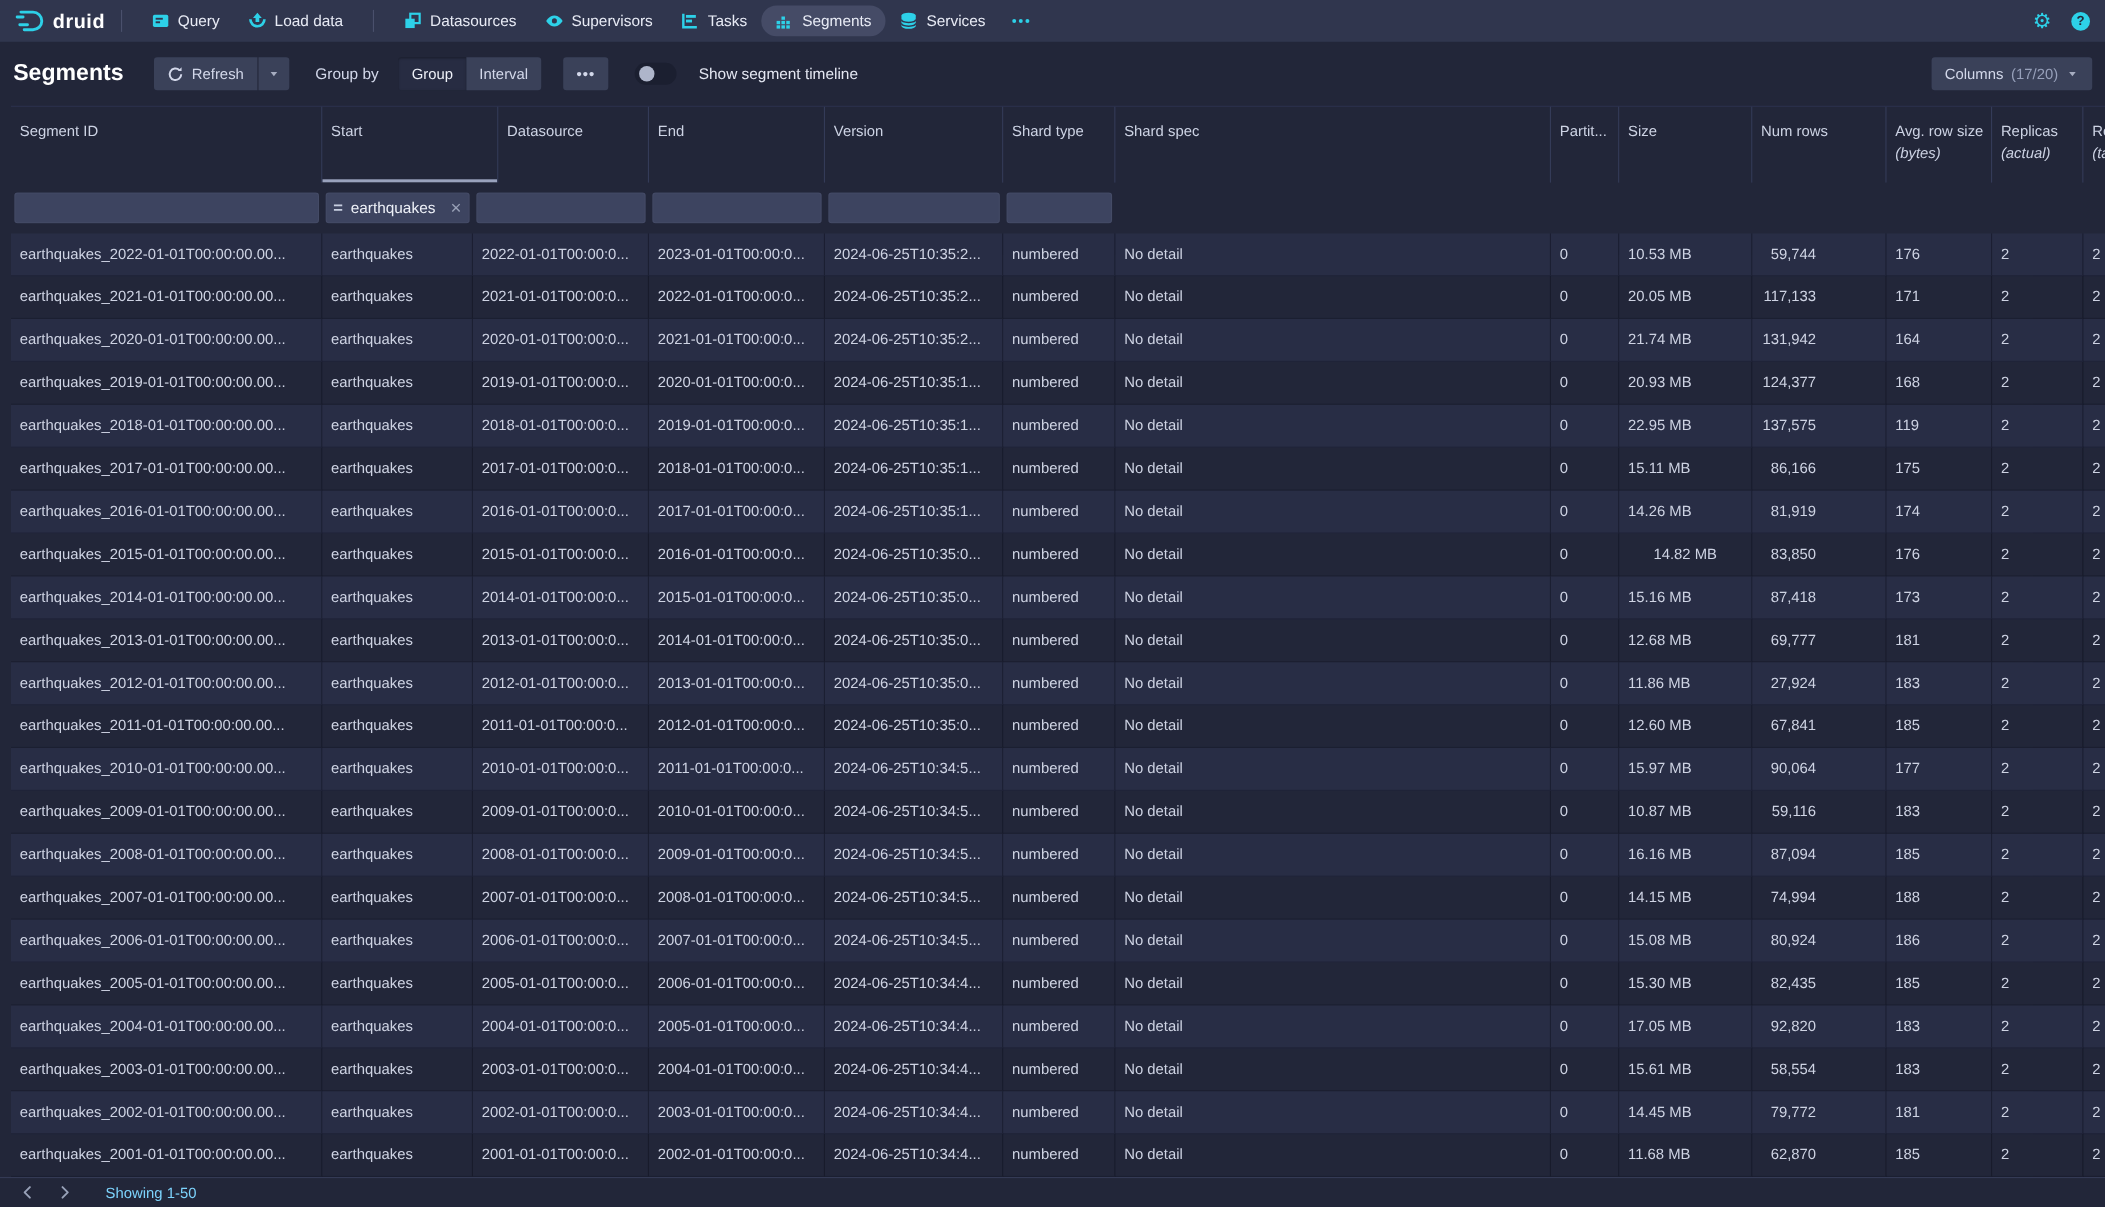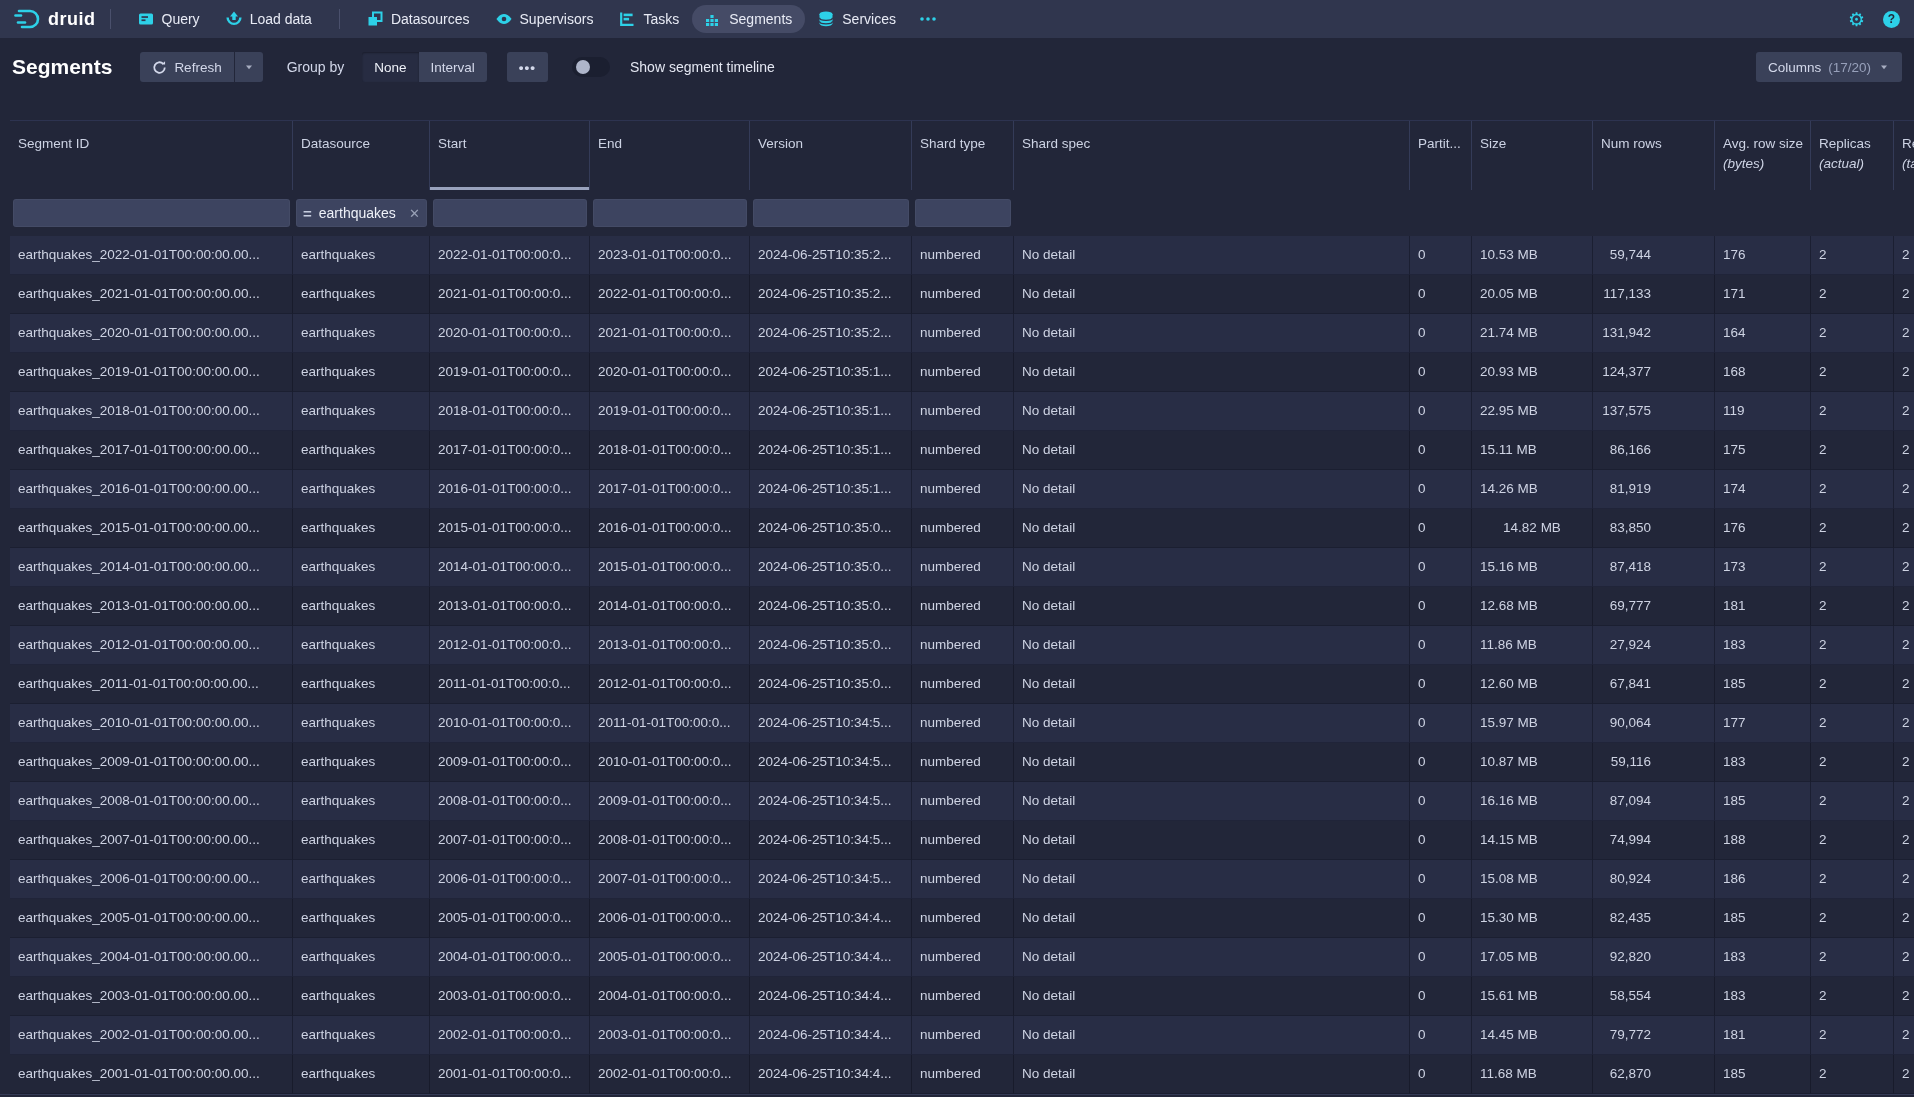--- a/index.html
+++ b/index.html
@@ -48,21 +48,21 @@
   .btn-group .btn.active{background:var(--btn-active);box-shadow:inset 0 1px 2px rgba(0,0,0,.35);color:#eef1f8;}
   .more-btn{margin-left:10px;letter-spacing:1px;font-weight:700;}
   .switch{margin-left:14px;width:38px;height:20px;border-radius:10px;background:#1b1f30;position:relative;cursor:pointer;flex:none;}
   .switch .knob{position:absolute;top:3px;left:4px;width:14px;height:14px;border-radius:50%;background:#aeb5ca;}
   .switch-label{font-size:14px;color:#e4e7f2;margin-left:10px;}
   .toolbar-spacer{flex:1;}
   .columns-btn .count{color:var(--dim);}
   .caret-svg{opacity:.8;}
 
   
-  .table{flex:none;margin-left:10px;width:1904px;overflow:hidden;margin-top:24px;}
+  .table{flex:none;margin-left:10px;width:1904px;overflow:hidden;}
   .thead{display:flex;height:70px;border-top:1px solid #2d3350;}
   .th{flex:none;padding:13px 8px 0 8px;font-size:13.5px;color:#cdd3e4;border-right:1px solid #343b58;position:relative;overflow:hidden;white-space:nowrap;cursor:pointer;line-height:1.45;}
   .th .sub{font-style:italic;}
   .th.sorted::after{content:"";position:absolute;left:0;right:0;bottom:0;height:3px;background:#99a2bd;}
   .tfilter{display:flex;height:46px;align-items:center;}
   .tf{flex:none;padding:0 3px;height:100%;display:flex;align-items:center;}
   .f-input{width:100%;height:28px;background:var(--input);border:none;border-radius:3px;color:#e6e9f4;font-size:13.5px;padding:0 8px;font-family:inherit;box-shadow:inset 0 0 0 1px rgba(255,255,255,.04);}
   .f-tag{width:100%;height:28px;background:var(--input);border-radius:3px;display:flex;align-items:center;padding:0 7px;gap:7px;box-shadow:inset 0 0 0 1px rgba(255,255,255,.04);cursor:text;}
   .f-tag .txt{flex:1;overflow:hidden;white-space:nowrap;font-size:14px;color:#eef1f8;}
   .f-tag .x{color:#99a1b7;font-size:13px;cursor:pointer;flex:none;}
@@ -178,21 +178,21 @@
     </button>
     <button class="btn caret">
       <svg class="caret-svg" width="12" height="12" viewBox="0 0 16 16">
         <path d="M4 6 l4 5 4-5 z" fill="#c3c9db"></path>
       </svg>
     </button>
   </div>
 
   <span class="groupby-label">Group by</span>
   <div class="btn-group" id="group-options">
-      <button class="btn active">None</button>
+      <button class="btn active">Group</button>
       <button class="btn">Interval</button>
     </div>
 
   <button class="btn more-btn">•••</button>
 
   <div class="switch">
       <div class="knob"></div>
     </div>
   <span class="switch-label">Show segment timeline</span>
 
@@ -205,25 +205,25 @@
       <path d="M4 6 l4 5 4-5 z" fill="#c3c9db"></path>
     </svg>
   </button>
 </div>
 
 <div class="table">
   <div class="thead" id="thead">
       <div class="th" style="width: 283px;">
         <div>Segment ID</div>
       </div>
+      <div class="th sorted" style="width: 160px;">
+        <div>Start</div>
+      </div>
       <div class="th" style="width: 137px;">
         <div>Datasource</div>
-      </div>
-      <div class="th sorted" style="width: 160px;">
-        <div>Start</div>
       </div>
       <div class="th" style="width: 160px;">
         <div>End</div>
       </div>
       <div class="th" style="width: 162px;">
         <div>Version</div>
       </div>
       <div class="th" style="width: 102px;">
         <div>Shard type</div>
       </div>

